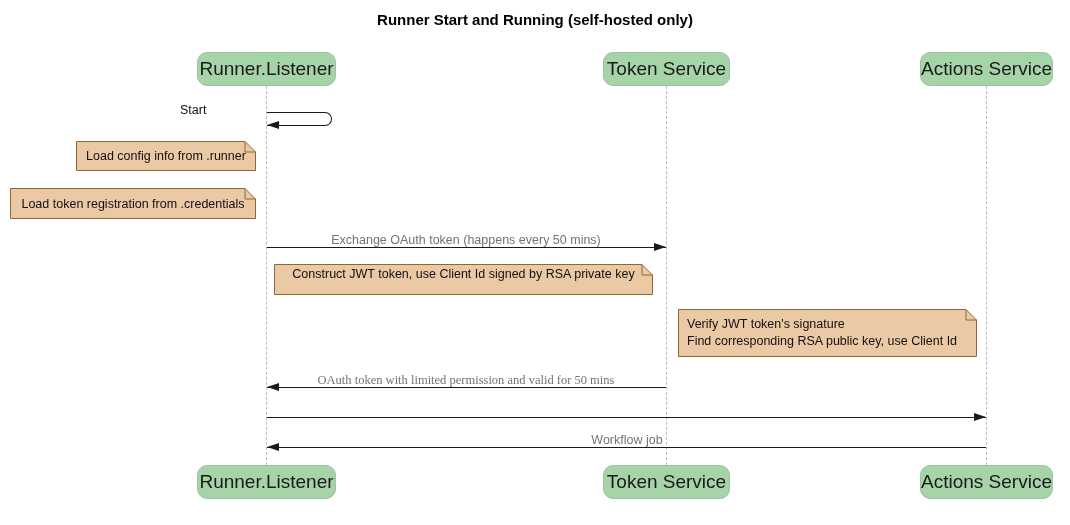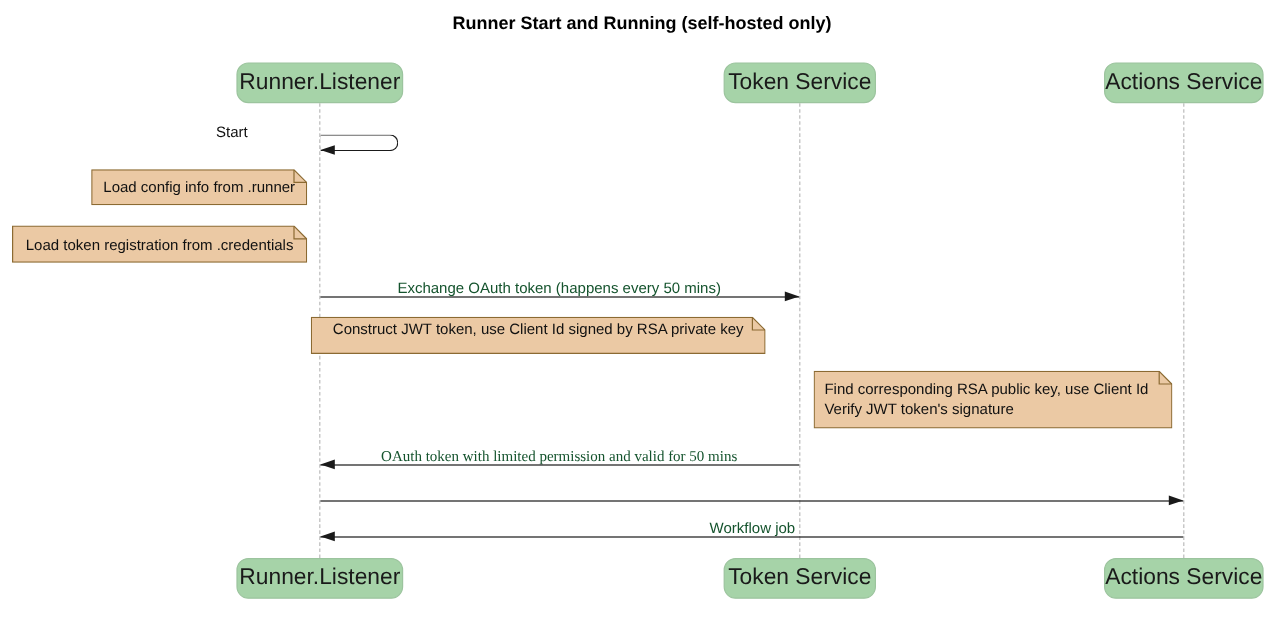--- a/index.html
+++ b/index.html
@@ -34,21 +34,21 @@
     display: flex;
     align-items: center;
     justify-content: center;
     font-size: 19px;
     color: #1a1a1a;
   }
   .msg-label {
     position: absolute;
     font-size: 12.5px;
     text-align: center;
-    color: #14532d;
+    color: #737373;
     white-space: nowrap;
   }
   .msg-line {
     position: absolute;
     height: 0;
     border-top: 1.3px solid #1a1a1a;
   }
   .arrow-right {
     position: absolute;
     width: 0; height: 0;
@@ -130,36 +130,36 @@
       <path d="M0.5,0.5 L169,0.5 L179.5,11 L179.5,29.5 L0.5,29.5 Z" fill="#EBC9A4" stroke="#8B6A32"></path>
       <path d="M169,0.5 L169,11 L179.5,11" fill="none" stroke="#8B6A32"></path>
     </svg>
     <div class="note-label">Load config info from .runner</div>
   </div>
 
   <div class="msg-label" style="left:266px; top:233px; width:400px;">Exchange OAuth token (happens every 50 mins)</div>
   <div class="msg-line" style="left:267px; top:247px; width:399px;"></div>
   <div class="arrow-right" style="left:654px; top:242.5px;"></div>
 
-  <div class="note" style="left:259px; top:264px; width:379px; height:19px;">
+  <div class="note" style="left:274px; top:264px; width:379px; height:19px;">
     <svg width="379" height="31">
       <path d="M0.5,0.5 L368,0.5 L378.5,11 L378.5,30.5 L0.5,30.5 Z" fill="#EBC9A4" stroke="#8B6A32"></path>
       <path d="M368,0.5 L368,11 L378.5,11" fill="none" stroke="#8B6A32"></path>
     </svg>
     <div class="note-label">Construct JWT token, use Client Id signed by RSA private key</div>
   </div>
 
   <div class="note" style="left:678px; top:309px; width:299px; height:48px;">
     <svg width="299" height="48">
       <path d="M0.5,0.5 L288,0.5 L298.5,11 L298.5,47.5 L0.5,47.5 Z" fill="#EBC9A4" stroke="#8B6A32"></path>
       <path d="M288,0.5 L288,11 L298.5,11" fill="none" stroke="#8B6A32"></path>
     </svg>
     <div class="note-label multiline">
+      <span>Verify JWT token's signature</span>
       <span>Find corresponding RSA public key, use Client Id</span>
-      <span>Verify JWT token's signature</span>
     </div>
   </div>
 
   <div class="msg-label" style="left:266px; top:373px; width:400px;font-family:Liberation Serif, serif;">OAuth token with limited permission and valid for 50 mins</div>
   <div class="msg-line" style="left:267px; top:387px; width:399px;"></div>
   <div class="arrow-left" style="left:267px; top:382.5px;"></div>
 
   <div class="msg-line" style="left:267px; top:417px; width:719px;"></div>
   <div class="arrow-right" style="left:974px; top:412.5px;"></div>
 

